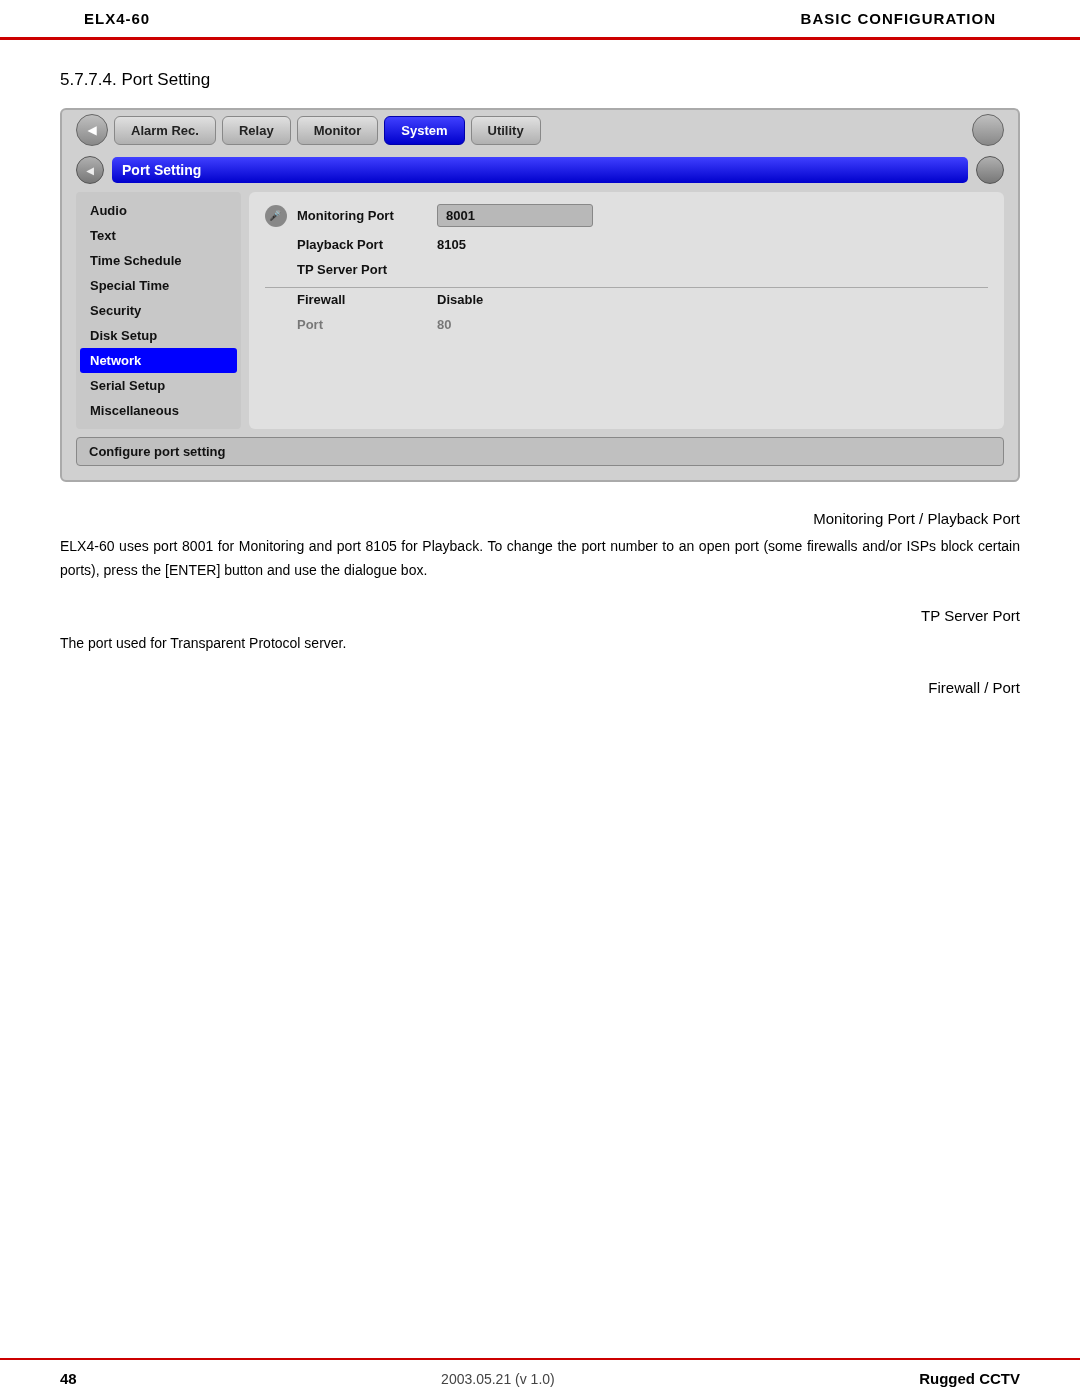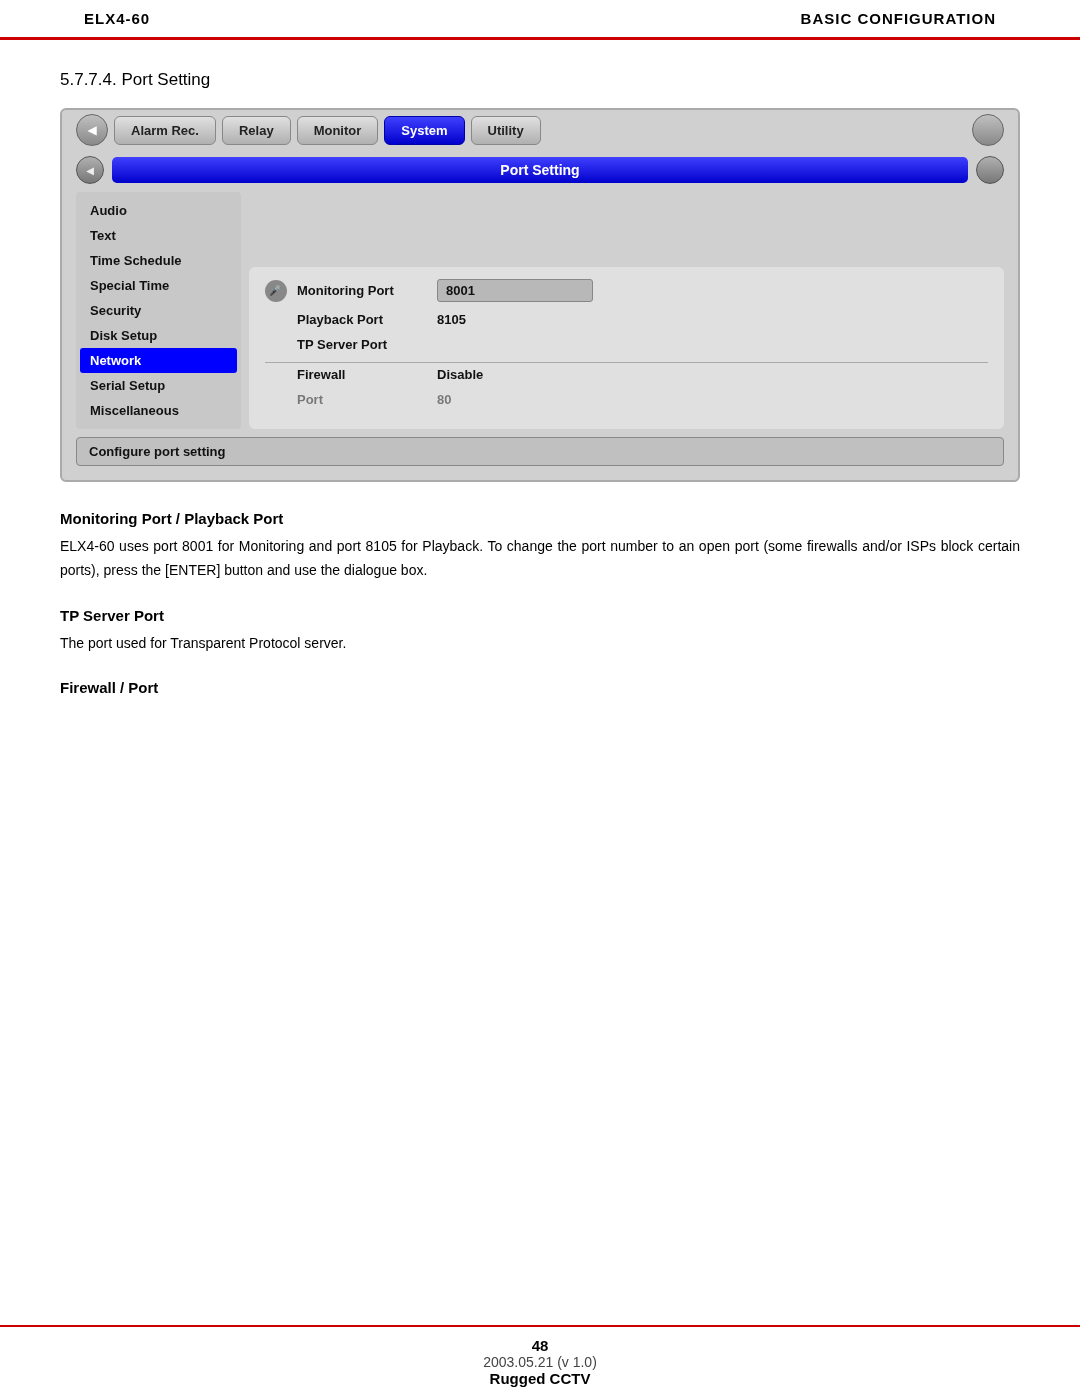--- a/index.html
+++ b/index.html
@@ -126,21 +126,20 @@
       content: '◀';
       font-size: 10px;
       color: #eee;
     }
     .sub-header-title {
       flex: 1;
       background: linear-gradient(180deg, #4040ff 0%, #0000cc 100%);
       color: #fff;
       font-size: 14px;
       font-weight: bold;
-      text-align: center;
       padding: 5px 10px;
       border-radius: 5px;
     }
     .sub-header-right {
       width: 28px;
       height: 28px;
       border-radius: 50%;
       background: linear-gradient(180deg, #b0b0b0 0%, #777 100%);
       border: 1px solid #555;
       flex-shrink: 0;
@@ -240,57 +239,56 @@
       font-weight: bold;
       color: #111;
     }
 
     
     .desc-section {
       margin-bottom: 24px;
     }
     .desc-heading {
       font-size: 15px;
-      font-weight: bold;
+      font-weight: normal;
       margin-bottom: 8px;
+      text-align: right;
     }
     .desc-text {
       font-size: 14px;
       line-height: 1.7;
       text-align: justify;
     }
 
     
     .page-footer {
       position: absolute;
       bottom: 0;
       left: 0;
       right: 0;
       border-top: 2px solid #cc0000;
       display: flex;
       justify-content: space-between;
       align-items: center;
       padding: 10px 60px;
-      flex-direction: column;
     }
     .footer-page {
       font-size: 15px;
       font-weight: bold;
     }
     .footer-version {
       font-size: 14px;
       color: #444;
     }
     .footer-brand {
       font-size: 15px;
       font-weight: bold;
     }
     .panel-body {
       display: flex;
-      align-items: flex-end;
     }
   </style>
 </head>
 <body>
 
 <div class="page-header">
   <span class="left-title">ELX4-60</span>
   <span class="right-title">BASIC CONFIGURATION</span>
 </div>
 

